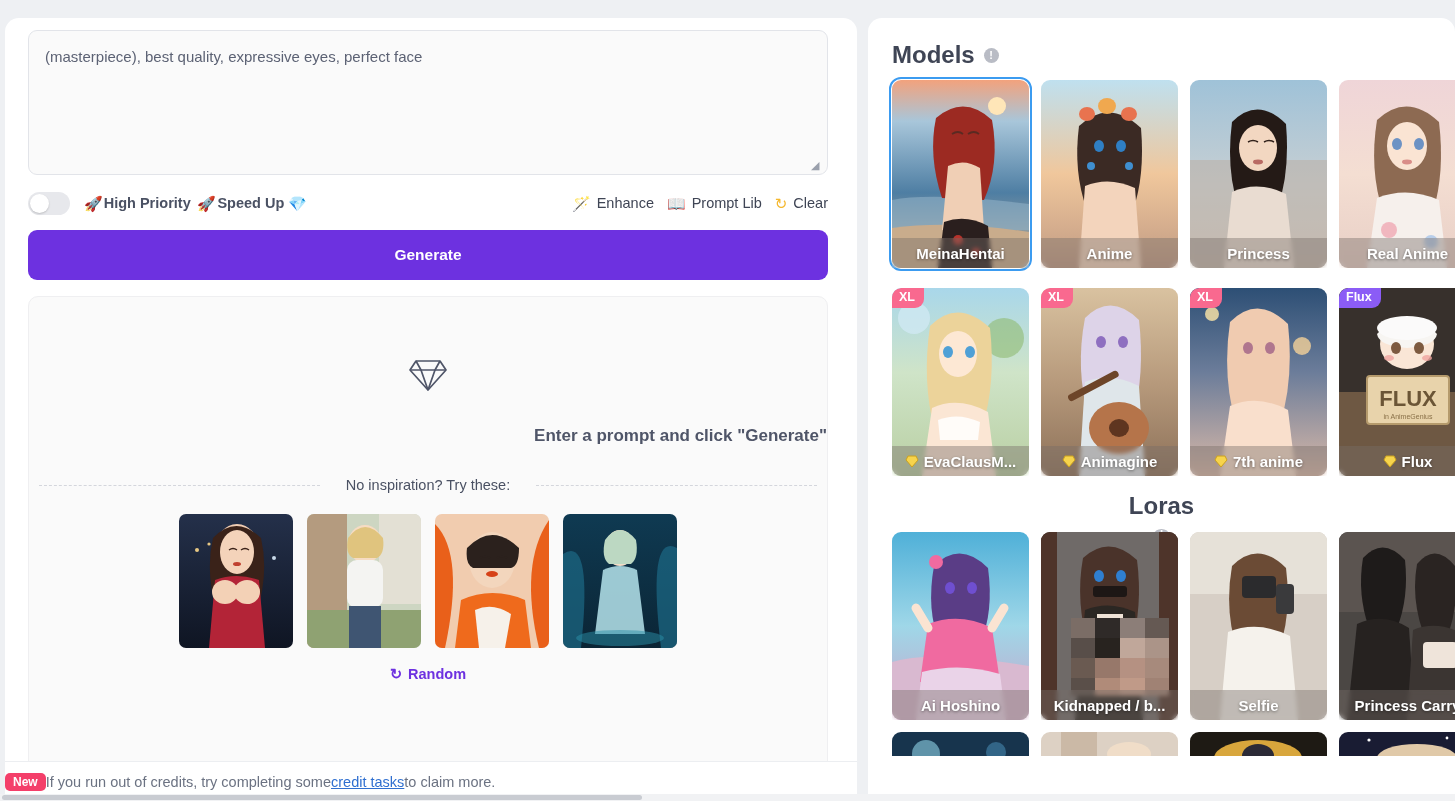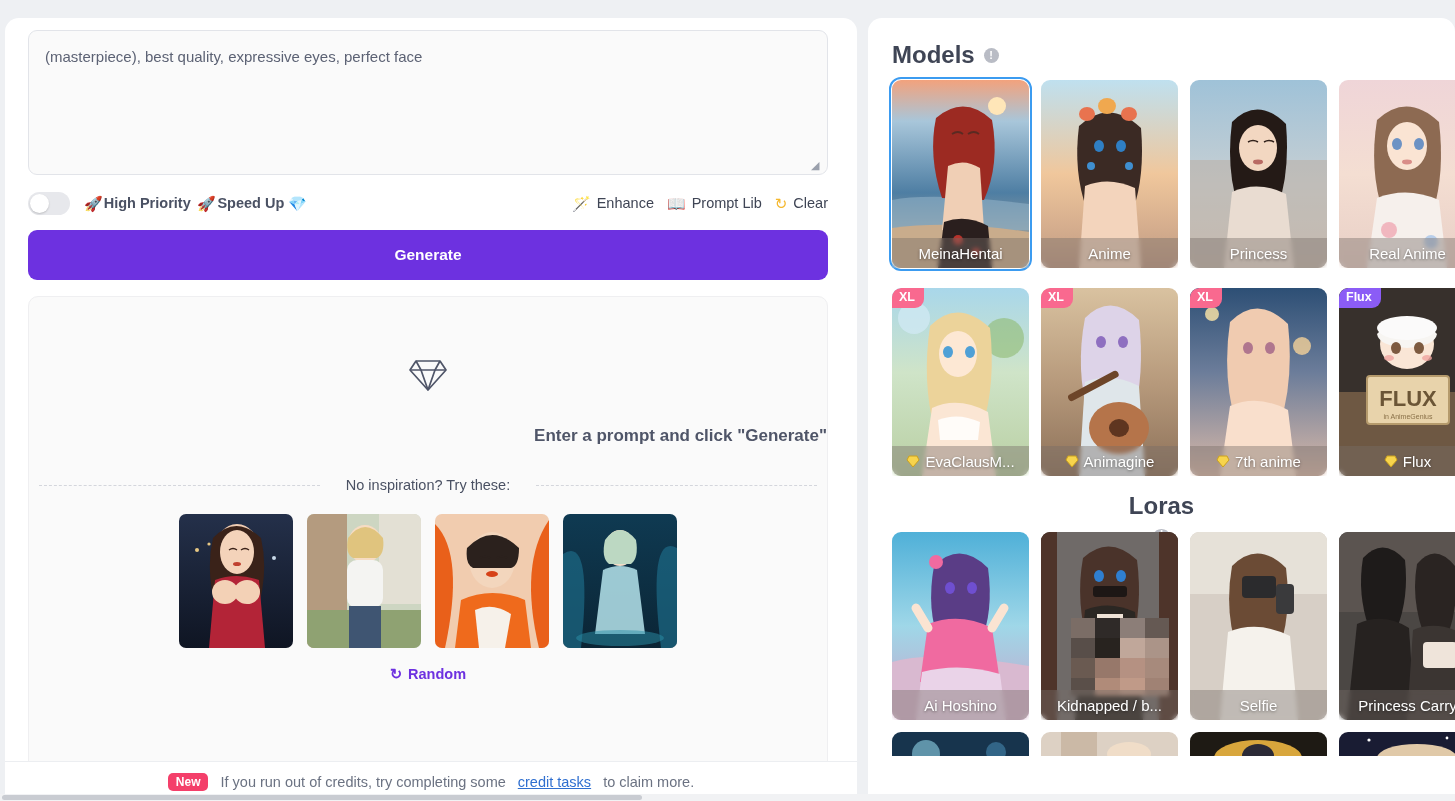--- a/index.html
+++ b/index.html
@@ -164,22 +164,22 @@
 
   .credits-bar {
     position: absolute;
     left: 0; right: 0;
     bottom: 0;
     height: 40px;
     border-top: 1px solid #eceef1;
     background: #fff;
     display: flex;
     align-items: center;
-    justify-content: center;
-    gap: 12px;
+    justify-content: flex-start;
+    gap: 0;
     font-size: 14.5px;
     color: #6b7282;
   }
   .badge-new {
     background: #f43f6a;
     color: #fff;
     font-size: 12px;
     font-weight: 700;
     border-radius: 5px;
     padding: 3px 8px;
@@ -245,21 +245,21 @@
   .card-label {
     position: absolute;
     left: 0; right: 0; bottom: 0;
     height: 30px;
     display: flex;
     align-items: center;
     justify-content: center;
     gap: 5px;
     color: #ffffff;
     font-size: 15px;
-    font-weight: 400;
+    font-weight: 700;
     text-shadow: 0 1px 3px rgba(0,0,0,.45);
     background: rgba(120,110,105,.42);
     backdrop-filter: blur(2px);
     white-space: nowrap;
     overflow: hidden;
     padding: 0 4px;
   }
   .tag {
     position: absolute;
     left: 0; top: 0;

